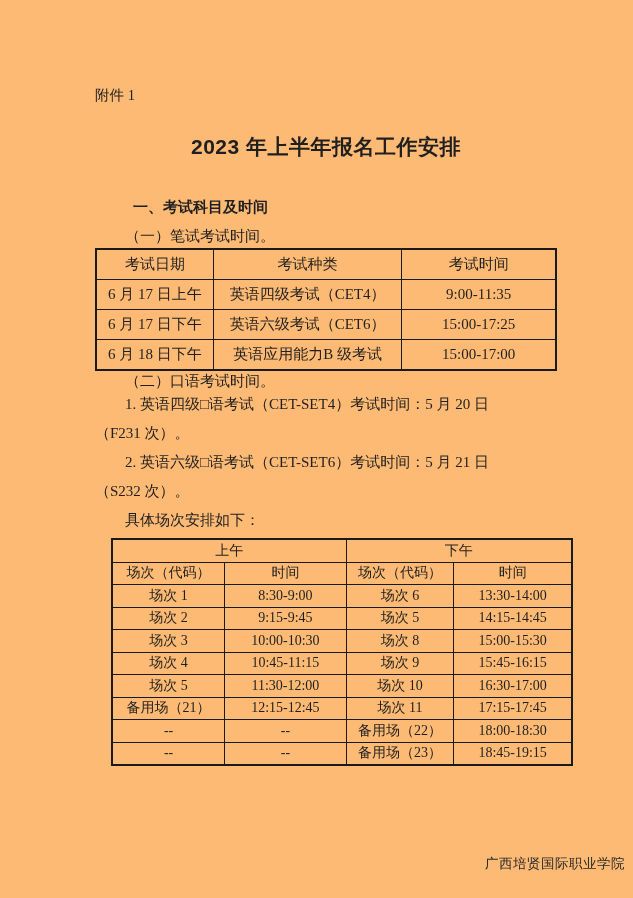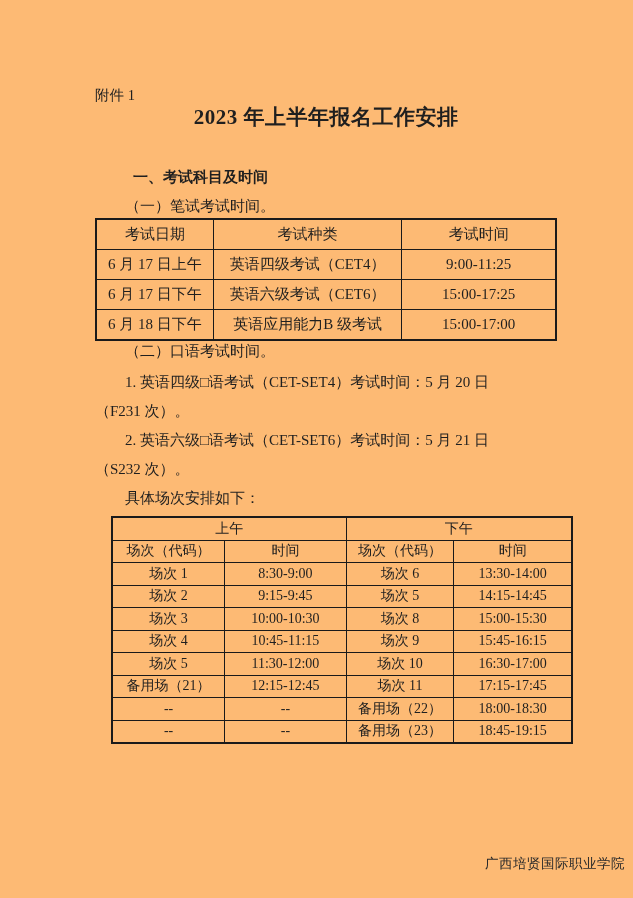--- a/index.html
+++ b/index.html
@@ -16,25 +16,26 @@
     overflow: hidden;
   }
   .content {
     padding: 86px 76px 0 95px;
   }
   .attachment {
     font-size: 14.5px;
     line-height: 18px;
   }
   .doc-title {
+    margin-top: 30px;
     font-size: 21px;
     line-height: 26px;
     font-weight: bold;
     text-align: center;
-    font-family: Liberation Serif, serif;
+    font-family: Liberation Sans, sans-serif;
     letter-spacing: 0.5px;
   }
   .h-section {
     margin-top: 38px;
     padding-left: 38px;
     font-size: 15px;
     line-height: 17px;
     font-weight: 600;
     font-family: "Liberation Sans", "DejaVu Sans", sans-serif;
   }
@@ -62,21 +63,21 @@
     white-space: nowrap;
   }
   .written-table { margin-top: 3px; }
   .written-table th, .written-table td {
     height: 29px;
     font-size: 15px;
   }
   .written-table col.c1 { width: 25.5%; }
   .written-table col.c2 { width: 41%; }
   .written-table col.c3 { width: 33.5%; }
-  .oral-block { margin-top: 8px; }
+  .oral-block { margin-top: 0; }
   .oral-line {
     font-size: 15px;
     line-height: 29px;
   }
   .indent-2em { padding-left: 30px; }
   .session-table { margin-top: 3px; margin-left: 16px; }
   .session-table th, .session-table td {
     height: 21.5px;
     font-size: 14px;
   }
@@ -118,21 +119,21 @@
         <tr>
           <th>考试日期</th>
           <th>考试种类</th>
           <th>考试时间</th>
         </tr>
       </thead>
       <tbody>
           <tr>
             <td>6 月 17 日上午</td>
             <td>英语四级考试（CET4）</td>
-            <td>9:00-11:25</td>
+            <td>9:00-11:35</td>
           </tr>
           <tr>
             <td>6 月 17 日下午</td>
             <td>英语六级考试（CET6）</td>
             <td>15:00-17:25</td>
           </tr>
           <tr>
             <td>6 月 18 日下午</td>
             <td>英语应用能力B 级考试</td>
             <td>15:00-17:00</td>

